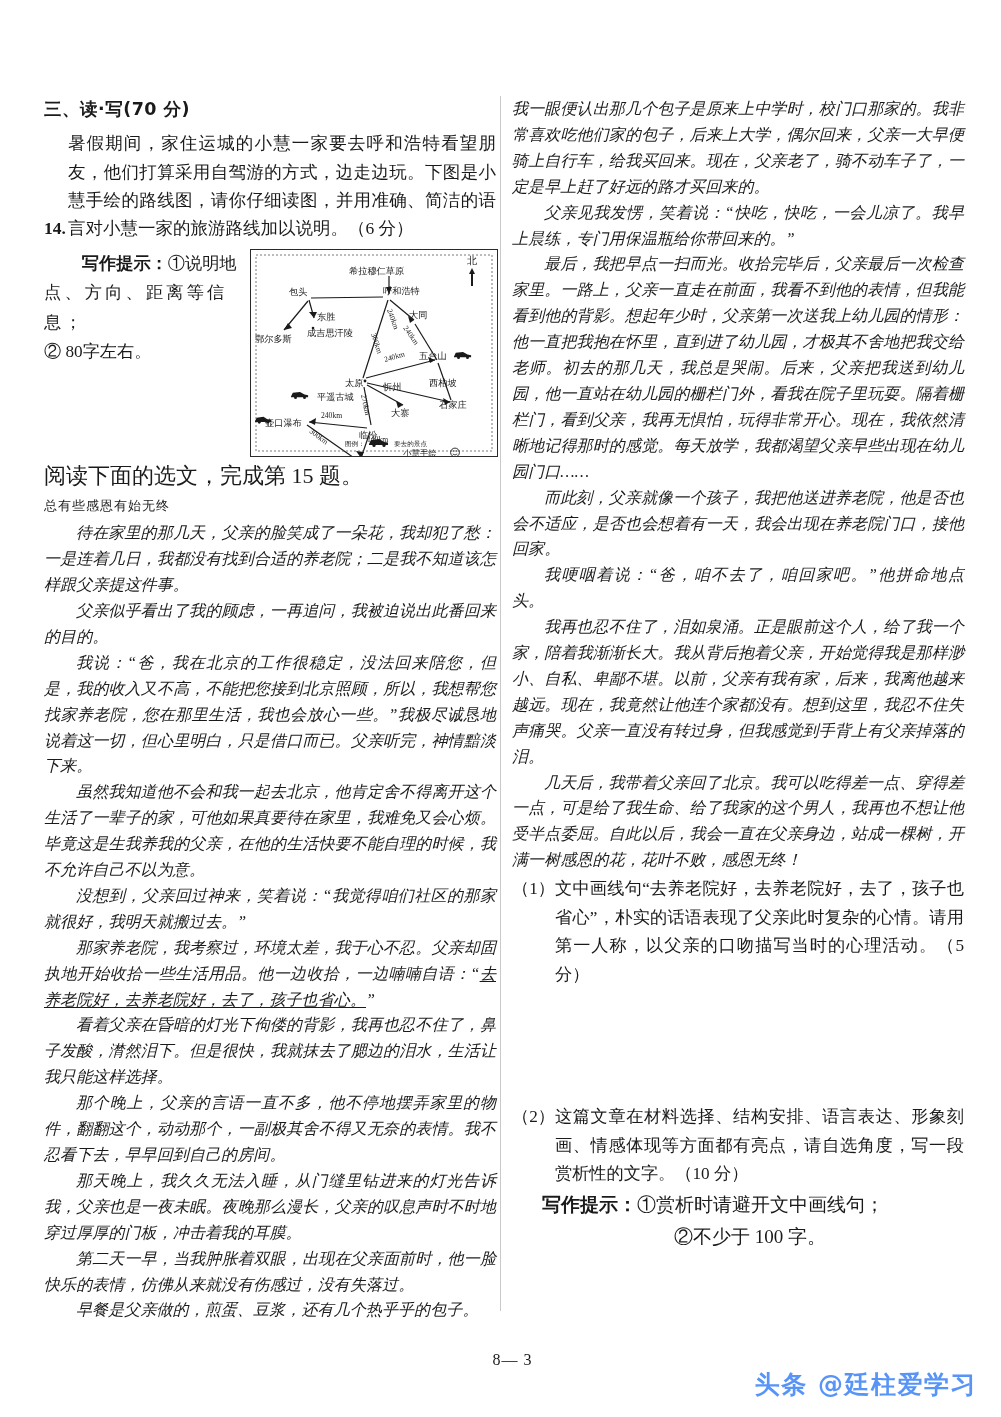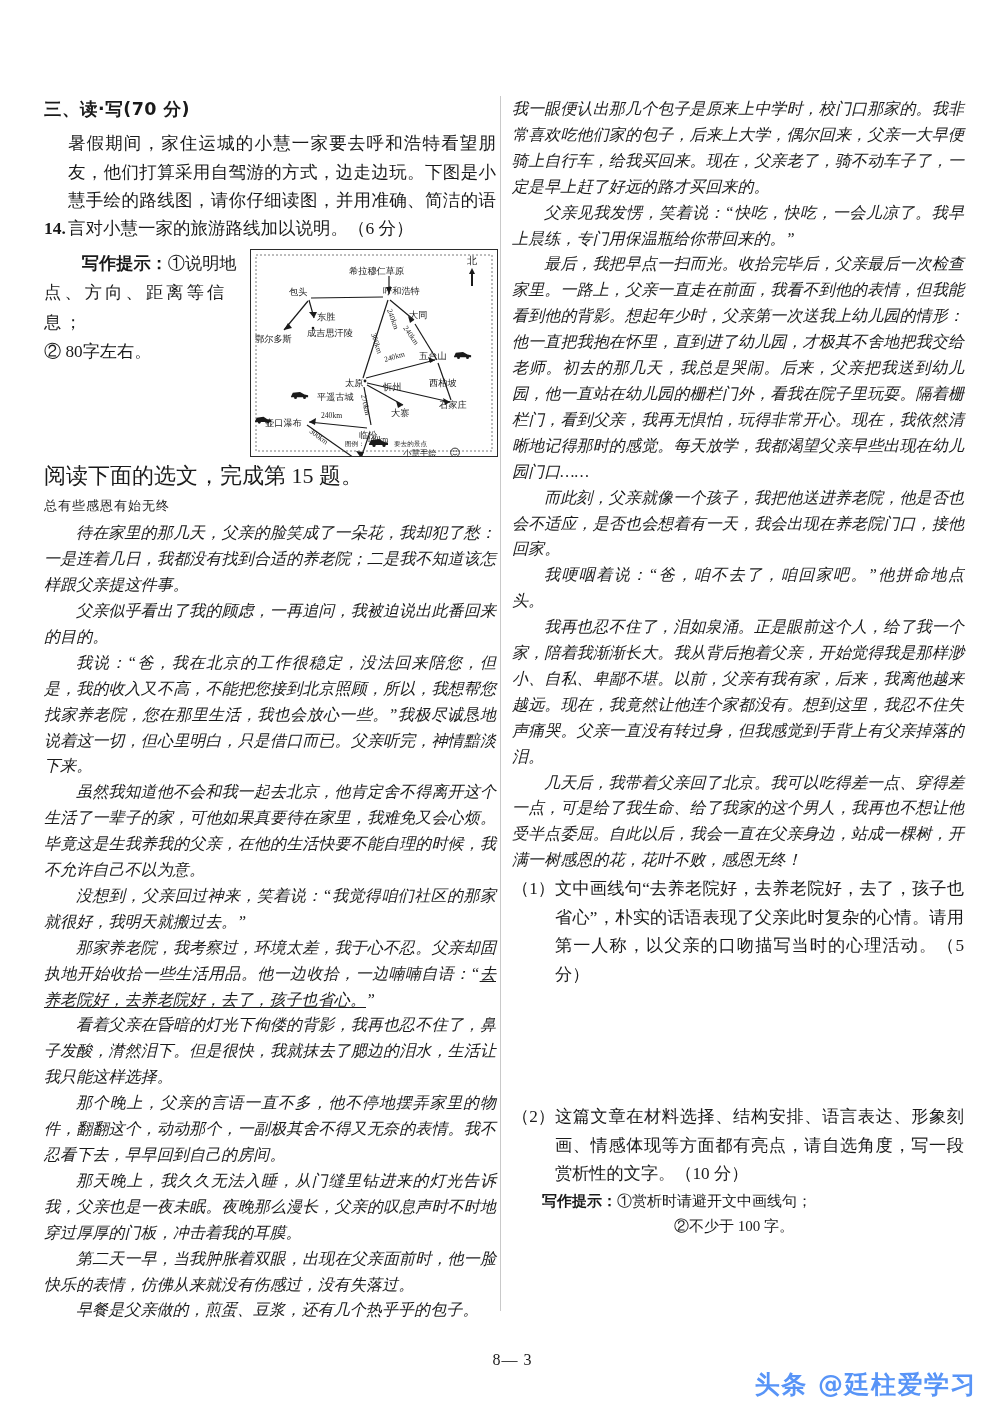--- a/index.html
+++ b/index.html
@@ -138,21 +138,21 @@
     display: flex;
     align-items: flex-start;
     font-size: 17.2px;
     line-height: 1.66;
     margin-top: 2px;
   }
   .sub-q .mark { flex: 0 0 auto; white-space: nowrap; }
   .sub-q .txt  { flex: 1 1 auto; text-align: justify; text-justify: inter-ideograph; }
 
   .hint-block {
-    font-size: 15px;
+    font-size: 19px;
     line-height: 1.66;
     margin-left: 30px;
   }
   .hint-block .bold {
     font-family: "DejaVu Sans", "Liberation Sans", sans-serif;
     font-weight: bold;
   }
   .hint-2 { margin-left: 132px; }
 
   .gap-1 { height: 112px; }

